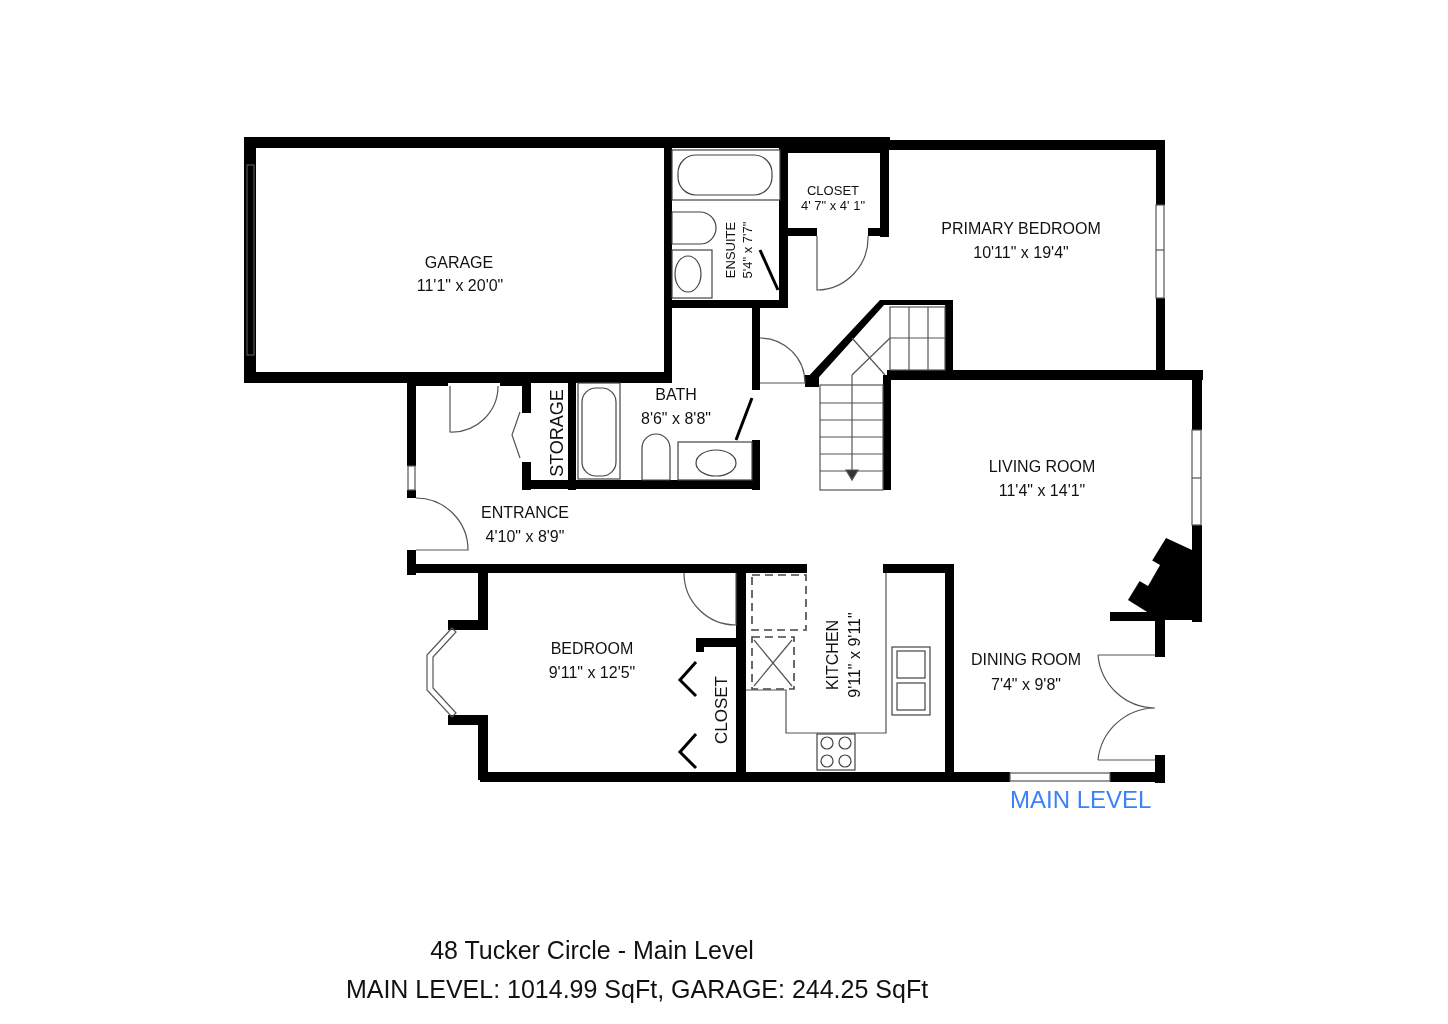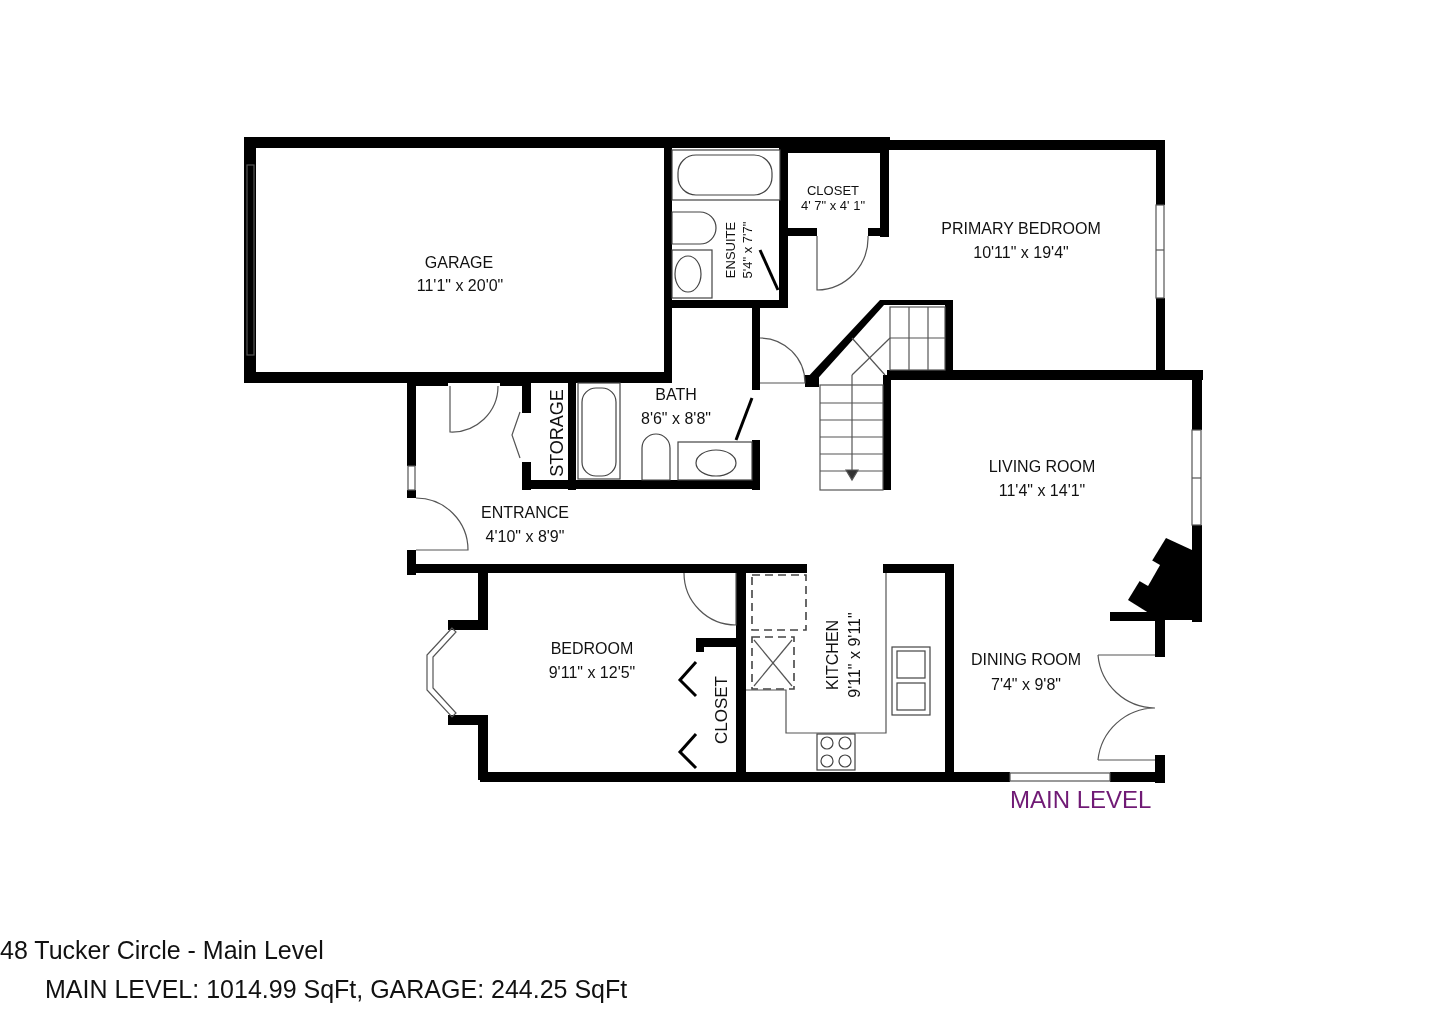--- a/index.html
+++ b/index.html
@@ -6,26 +6,26 @@
   body { width:1448px; height:1024px; position:relative; overflow:hidden;
          font-family:"Liberation Sans", "DejaVu Sans", sans-serif; color:#111; }
   #plan { position:absolute; left:0; top:0; width:1448px; height:1024px; }
   .wall { fill:#000; }
   .fix { fill:#fff; stroke:#444; stroke-width:1.2; }
   .thin { fill:none; stroke:#555; stroke-width:1.2; }
   .dash { fill:none; stroke:#444; stroke-width:1.6; stroke-dasharray:8 5; }
   .lbl { font-family:"Liberation Sans", "DejaVu Sans", sans-serif; fill:#111; text-anchor:middle; }
   .t16 { font-size:16px; }
   .t13 { font-size:13px; }
-  .footer { position:absolute; left:0; width:1184px; 
+  .footer { position:absolute; left:0; width:1184px; text-align:center;
             font-family:"Liberation Sans", "DejaVu Sans", sans-serif; color:#111; }
   #footer-title { top:936px; font-size:25px; }
   #footer-area { top:975px; font-size:25px;padding-left:45px; }
   #level-label { position:absolute; left:1010px; top:786px; font-size:24px;
-                 font-family:"Liberation Sans", "DejaVu Sans", sans-serif; color:#701a75; }
+                 font-family:"Liberation Sans", "DejaVu Sans", sans-serif; color:#3b82f6; }
 </style>
 </head>
 <body>
 
 <svg id="plan" viewBox="0 0 1448 1024" xmlns="http://www.w3.org/2000/svg">
 
   <g>
 
     <rect class="wall" x="244" y="137" width="646" height="11"></rect>
 

